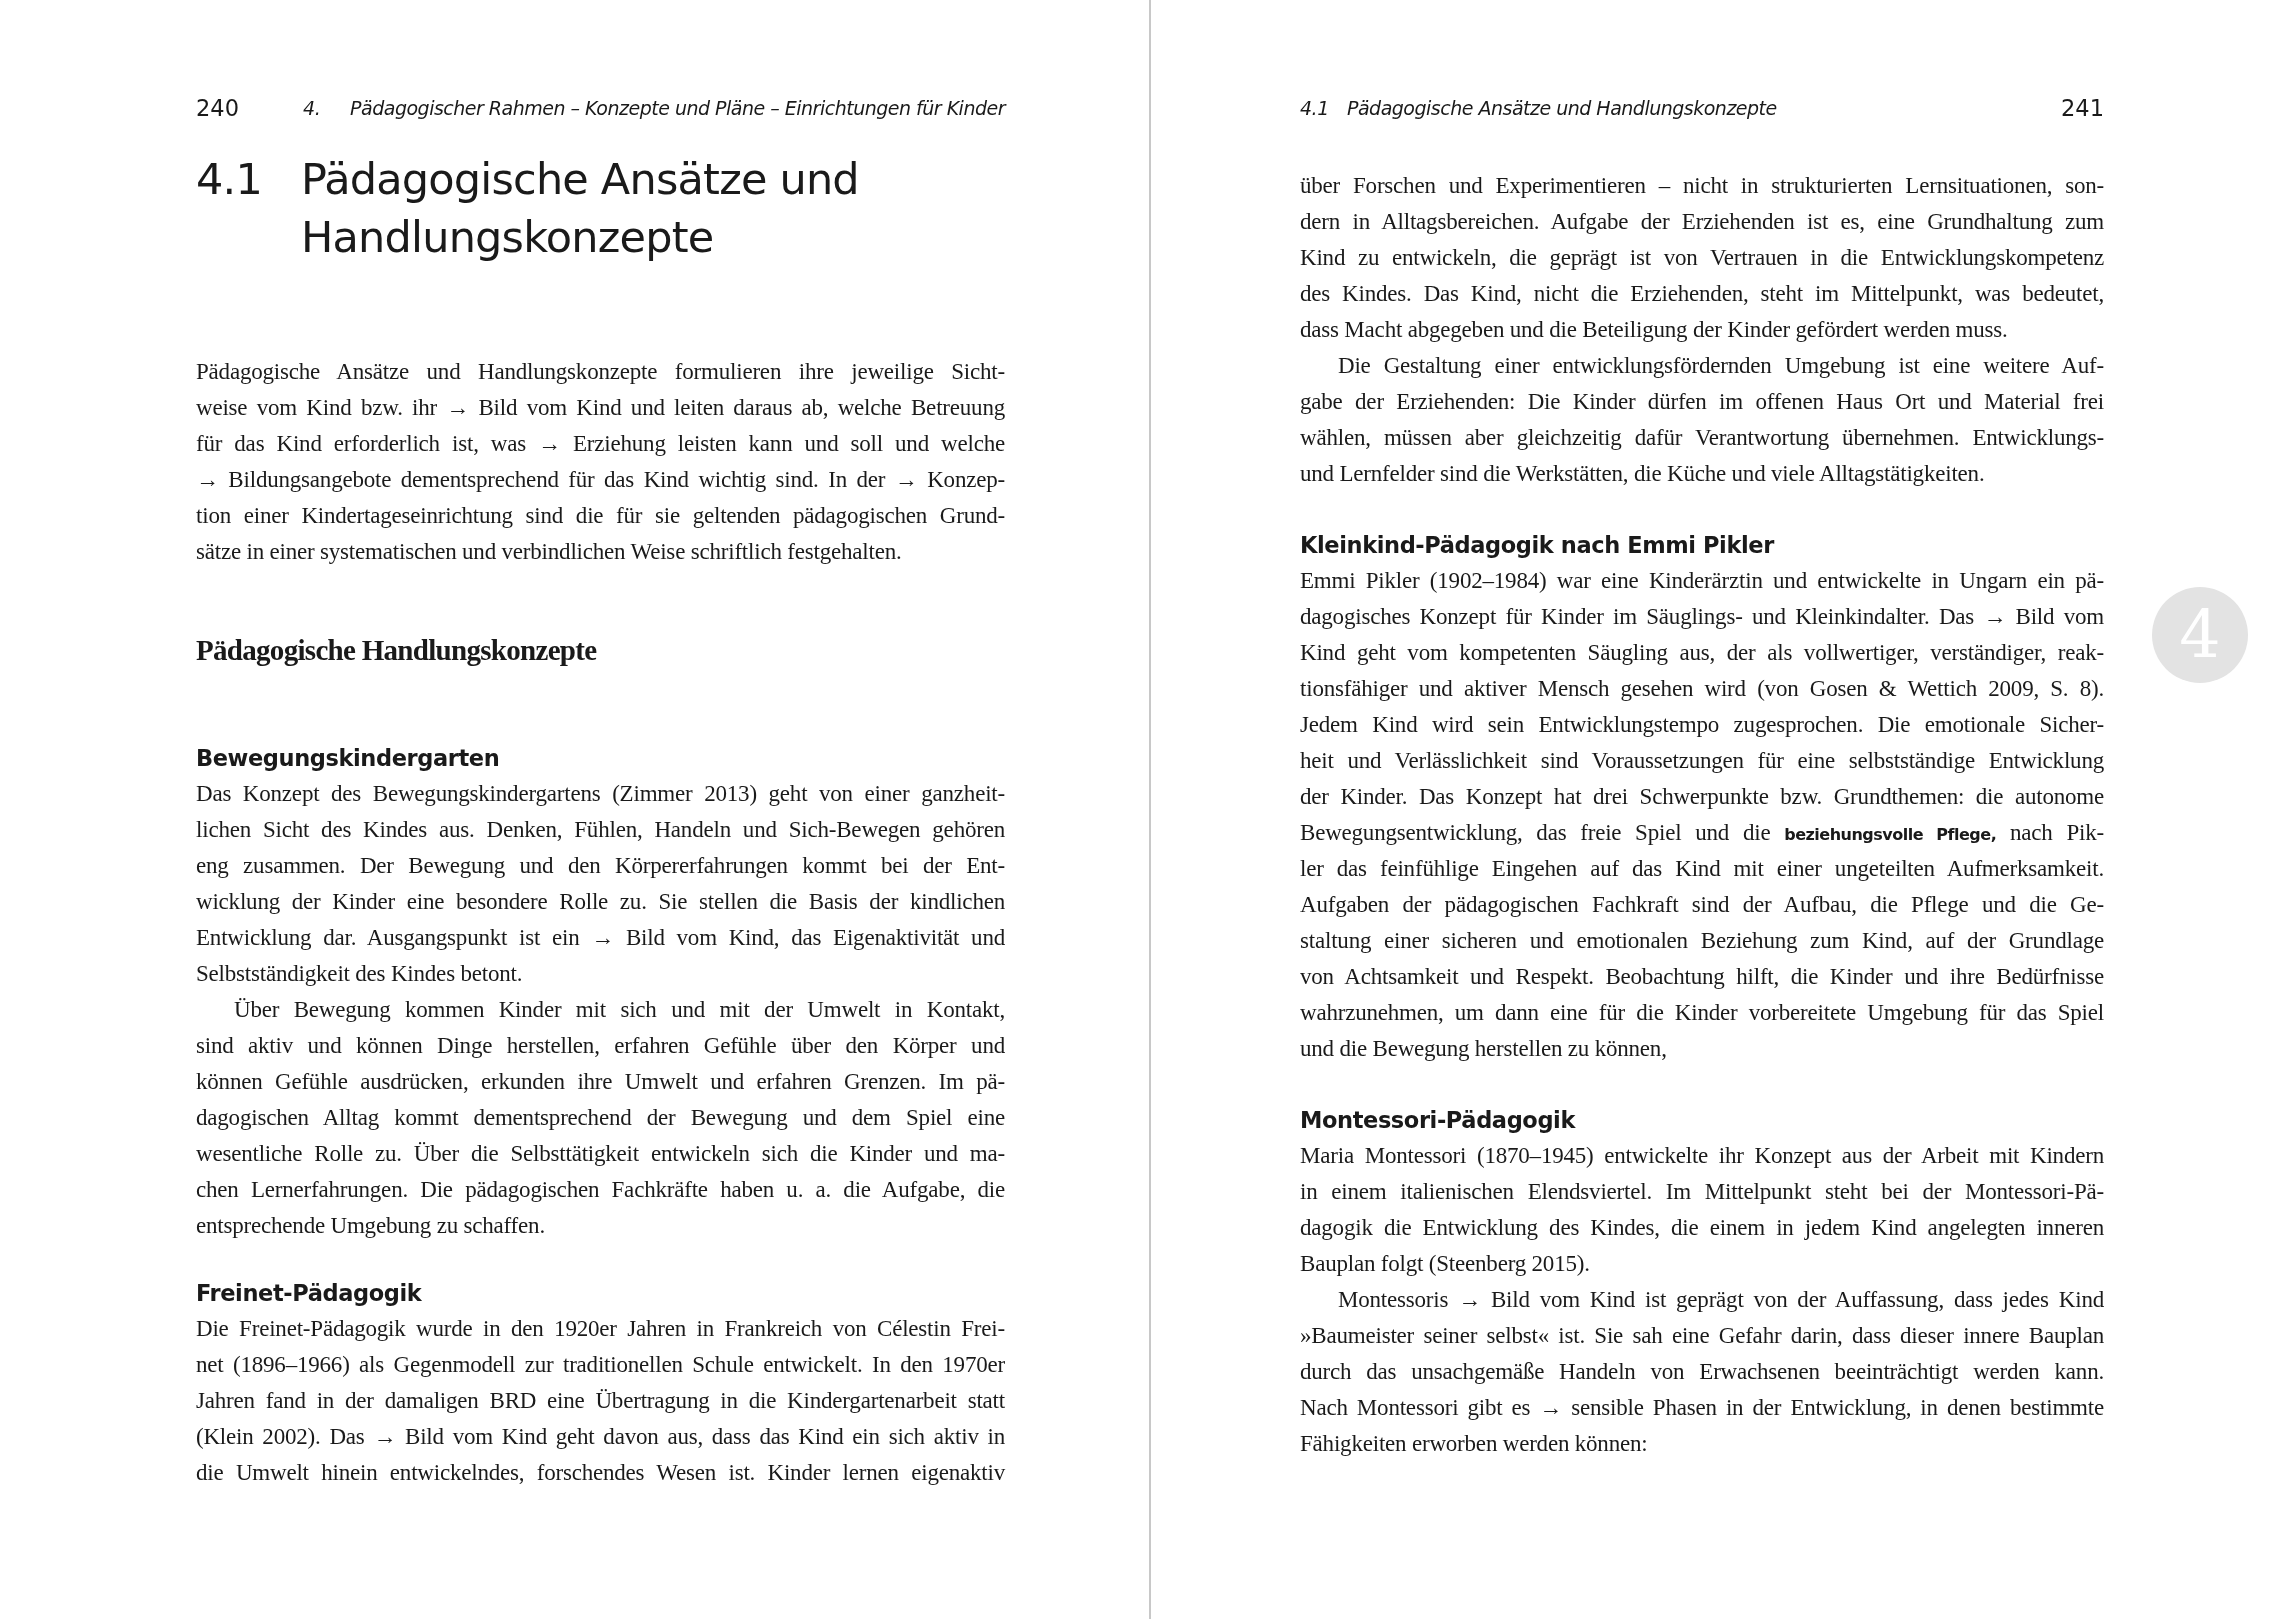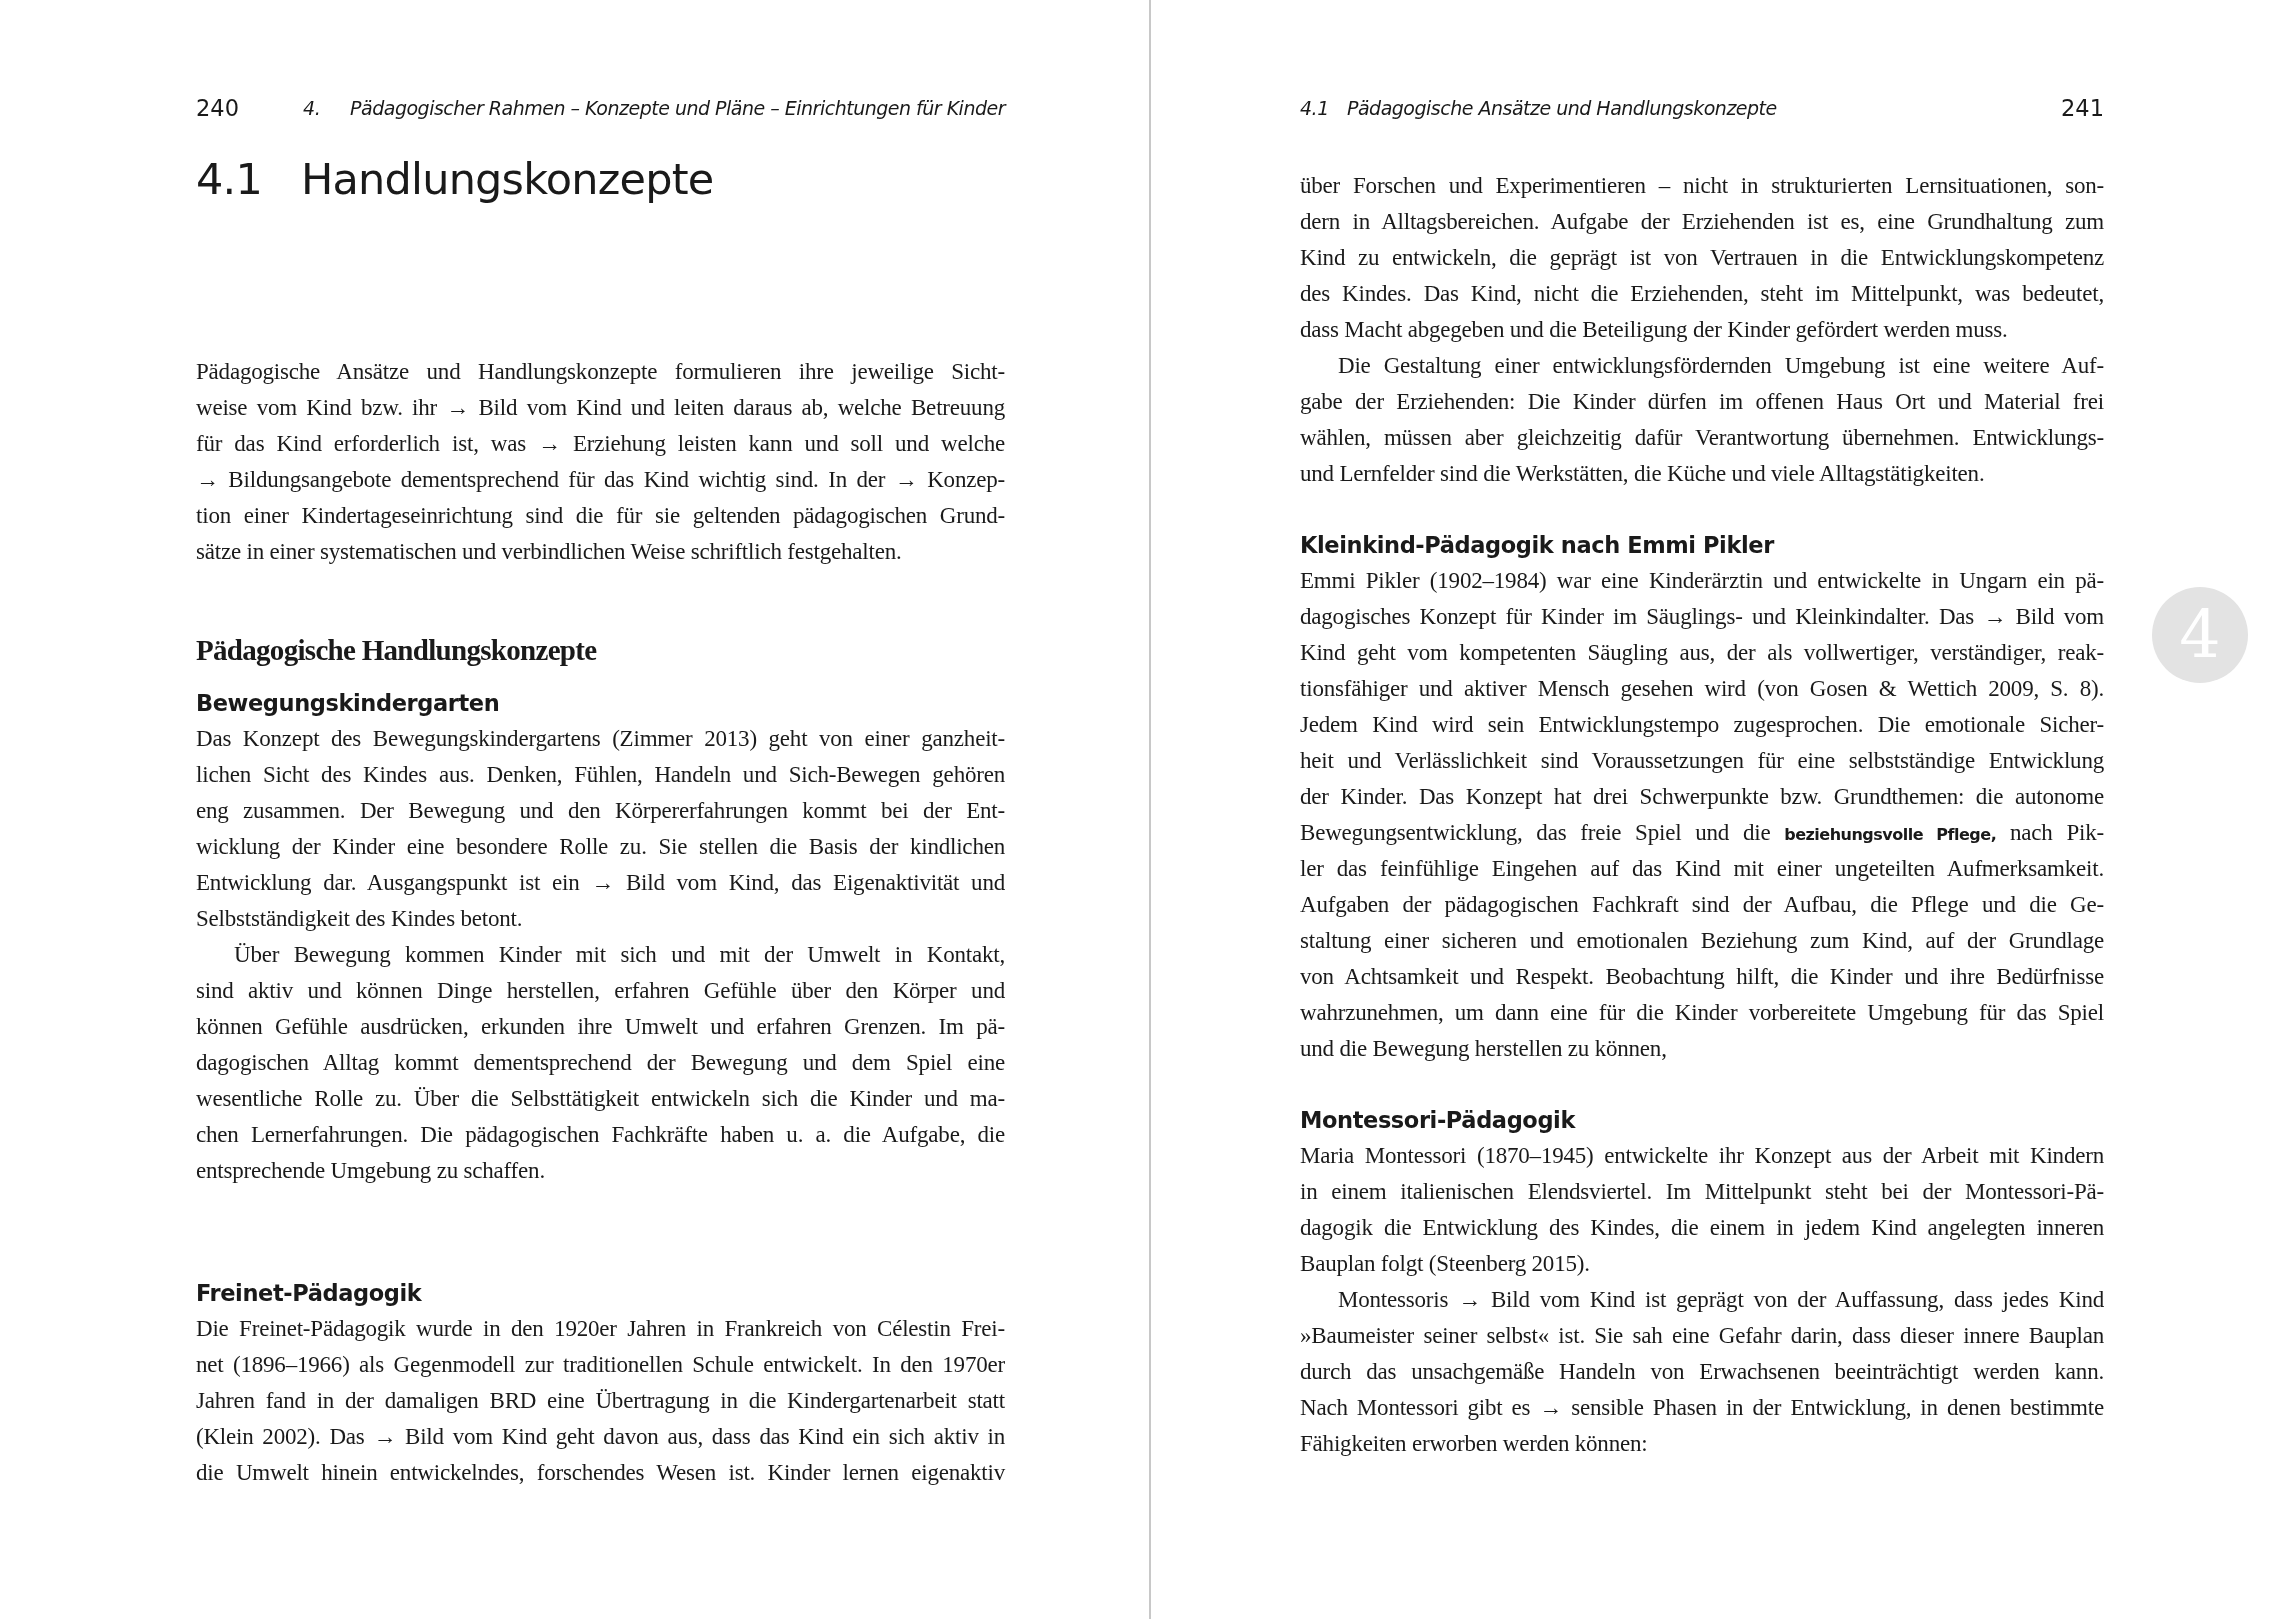--- a/index.html
+++ b/index.html
@@ -150,35 +150,36 @@
 <div class="gutter-line"></div>
 
 <div class="page page-left">
   <div class="running-head">
     <span class="page-number">240</span>
     <span class="running-title"><span class="rt-num">4.</span><span>Pädagogischer Rahmen – Konzepte und Pläne – Einrichtungen für Kinder</span></span>
   </div>
 
   <h1 class="chapter-title">
     <span class="ct-num">4.1</span>
+    <span class="ct-text">Pädagogische Ansätze und</span>
     <span class="ct-text">Handlungskonzepte</span>
   </h1>
 
   <div class="flow" style="top:354px;">
     <span class="line">Pädagogische Ansätze und Handlungskonzepte formulieren ihre jeweilige Sicht-</span>
     <span class="line">weise vom Kind bzw. ihr → Bild vom Kind und leiten daraus ab, welche Betreuung</span>
     <span class="line">für das Kind erforderlich ist, was → Erziehung leisten kann und soll und welche</span>
     <span class="line">→ Bildungsangebote dementsprechend für das Kind wichtig sind. In der → Konzep-</span>
     <span class="line">tion einer Kindertageseinrichtung sind die für sie geltenden pädagogischen Grund-</span>
     <span class="line last">sätze in einer systematischen und verbindlichen Weise schriftlich festgehalten.</span>
   </div>
 
   <h2 class="h2 flow" style="top:630px;font-family:Liberation Serif, serif;">Pädagogische Handlungskonzepte</h2>
 
-  <div class="flow" style="top:685px;">
+  <div class="flow" style="top:740px;">
     <h3 class="h3">Bewegungskindergarten</h3>
     <span class="line">Das Konzept des Bewegungskindergartens (Zimmer 2013) geht von einer ganzheit-</span>
     <span class="line">lichen Sicht des Kindes aus. Denken, Fühlen, Handeln und Sich-Bewegen gehören</span>
     <span class="line">eng zusammen. Der Bewegung und den Körpererfahrungen kommt bei der Ent-</span>
     <span class="line">wicklung der Kinder eine besondere Rolle zu. Sie stellen die Basis der kindlichen</span>
     <span class="line">Entwicklung dar. Ausgangspunkt ist ein → Bild vom Kind, das Eigenaktivität und</span>
     <span class="line last">Selbstständigkeit des Kindes betont.</span>
     <span class="line indent">Über Bewegung kommen Kinder mit sich und mit der Umwelt in Kontakt,</span>
     <span class="line">sind aktiv und können Dinge herstellen, erfahren Gefühle über den Körper und</span>
     <span class="line">können Gefühle ausdrücken, erkunden ihre Umwelt und erfahren Grenzen. Im pä-</span>

